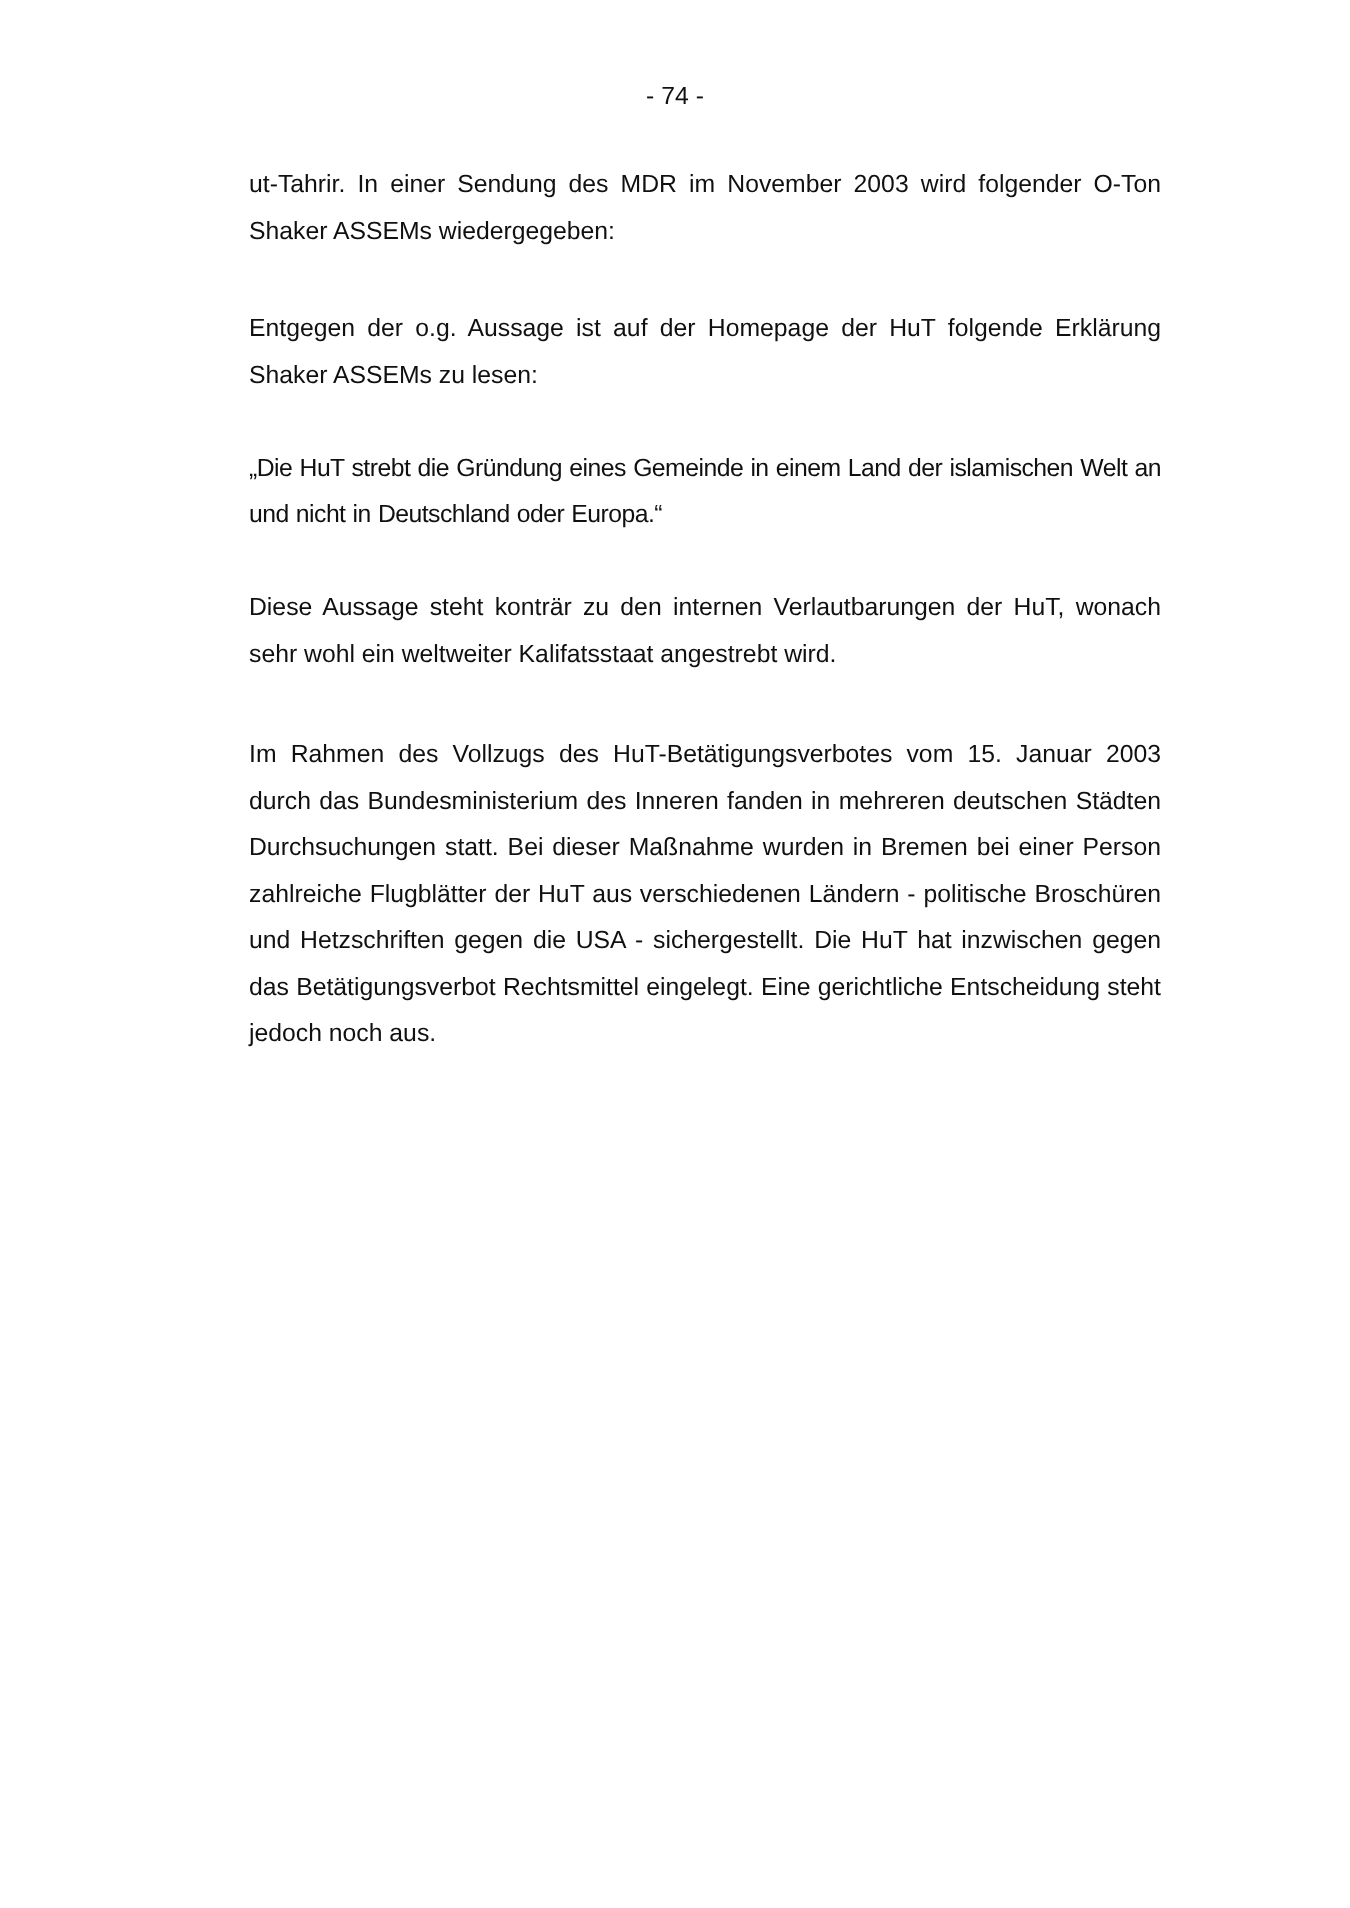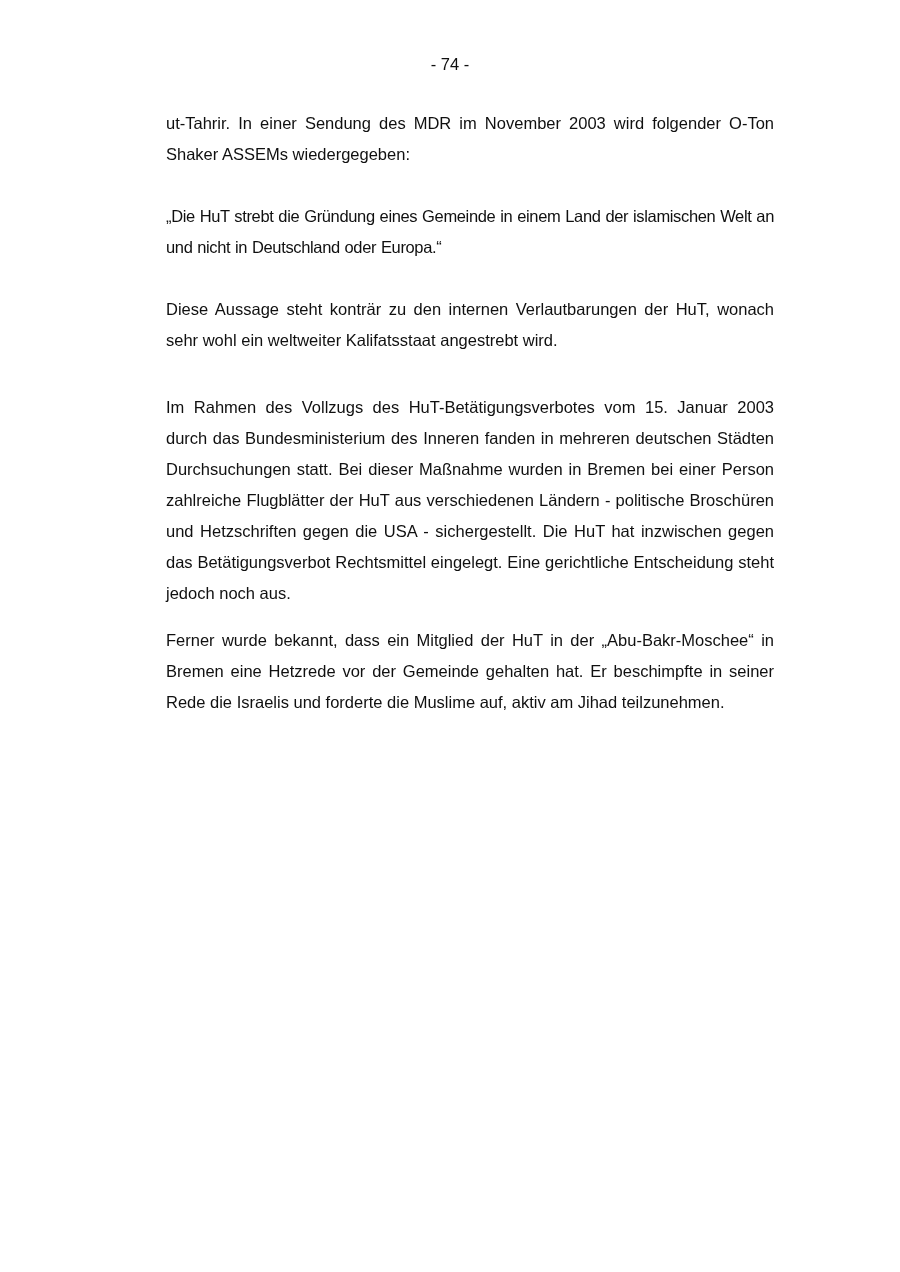--- a/index.html
+++ b/index.html
@@ -62,24 +62,24 @@
 
 <div class="page">
 
   <div class="page-number">- 74 -</div>
 
   <div class="content">
 
     <p class="para mt-32">ut-Tahrir. In einer Sendung des MDR im November 2003 wird folgender O-Ton Shaker ASSEMs wiedergegeben:</p>
 
 
+    <p class="para mt-34">Entgegen der o.g. Aussage ist auf der Homepage der HuT folgende Erklärung Shaker ASSEMs zu lesen:</p>
 
     <p class="para quote mt-31">„Die HuT strebt die Gründung eines Gemeinde in einem Land der islamischen Welt an und nicht in Deutschland oder Europa.“</p>
 
     <p class="para">Diese Aussage steht konträr zu den internen Verlautbarungen der HuT, wonach sehr wohl ein weltweiter Kalifatsstaat angestrebt wird.</p>
 
     <p class="para mt-36">Im Rahmen des Vollzugs des HuT-Betätigungsverbotes vom 15. Januar 2003 durch das Bundesministerium des Inneren fanden in mehreren deutschen Städten Durchsuchungen statt. Bei dieser Maßnahme wurden in Bremen bei einer Person zahlreiche Flugblätter der HuT aus verschiedenen Ländern - politische Broschüren und Hetzschriften gegen die USA - sichergestellt. Die HuT hat inzwischen gegen das Betätigungsverbot Rechtsmittel eingelegt. Eine gerichtliche Entscheidung steht jedoch noch aus.</p>
 
 
-    <p class="para mt-0">Ferner wurde bekannt, dass ein Mitglied der HuT in der „Abu-Bakr-Moschee“ in Bremen eine Hetzrede vor der Gemeinde gehalten hat. Er beschimpfte in seiner Rede die Israelis und forderte die Muslime auf, aktiv am Jihad teilzunehmen.</p>
 
   </div>
 </div>
 
 </body></html>

